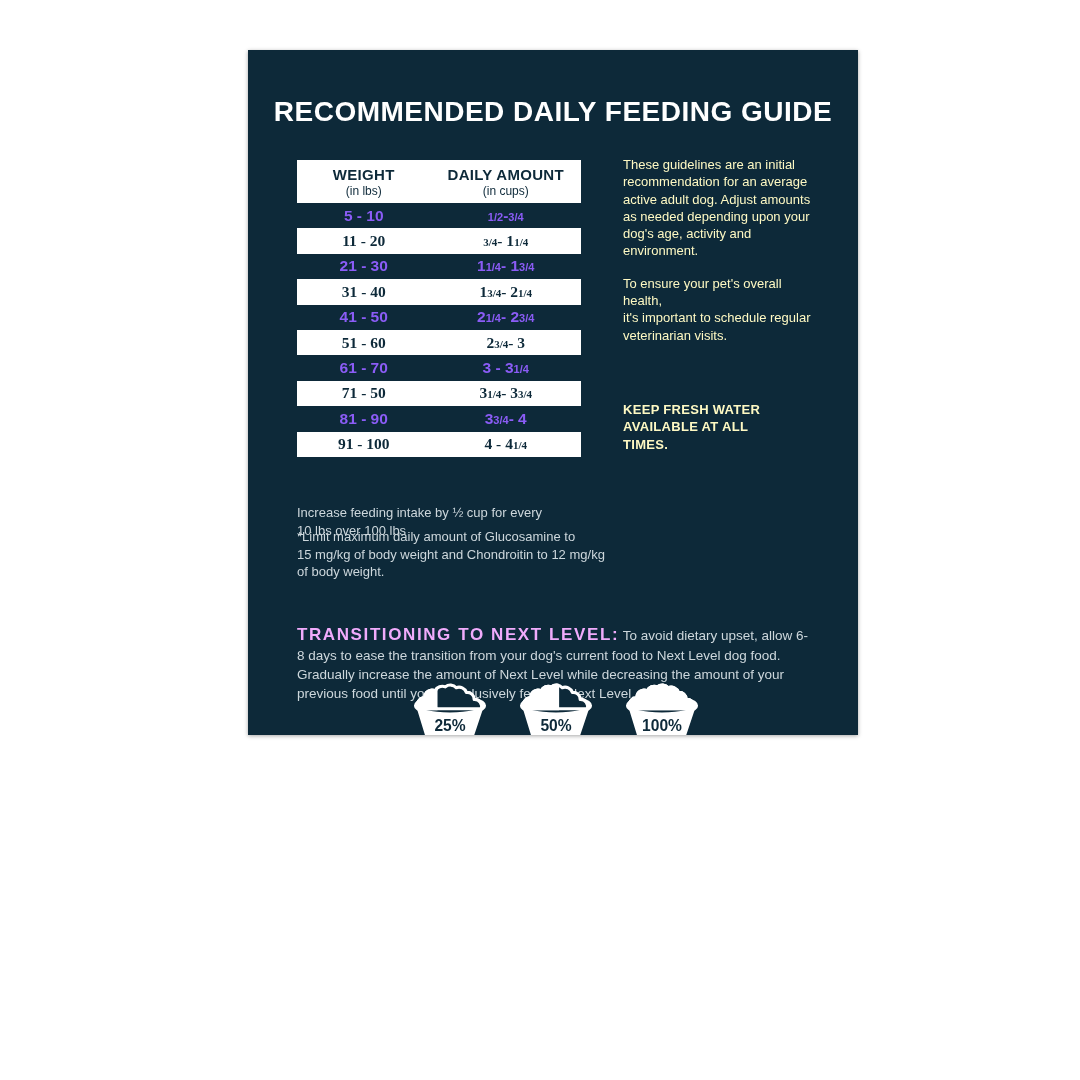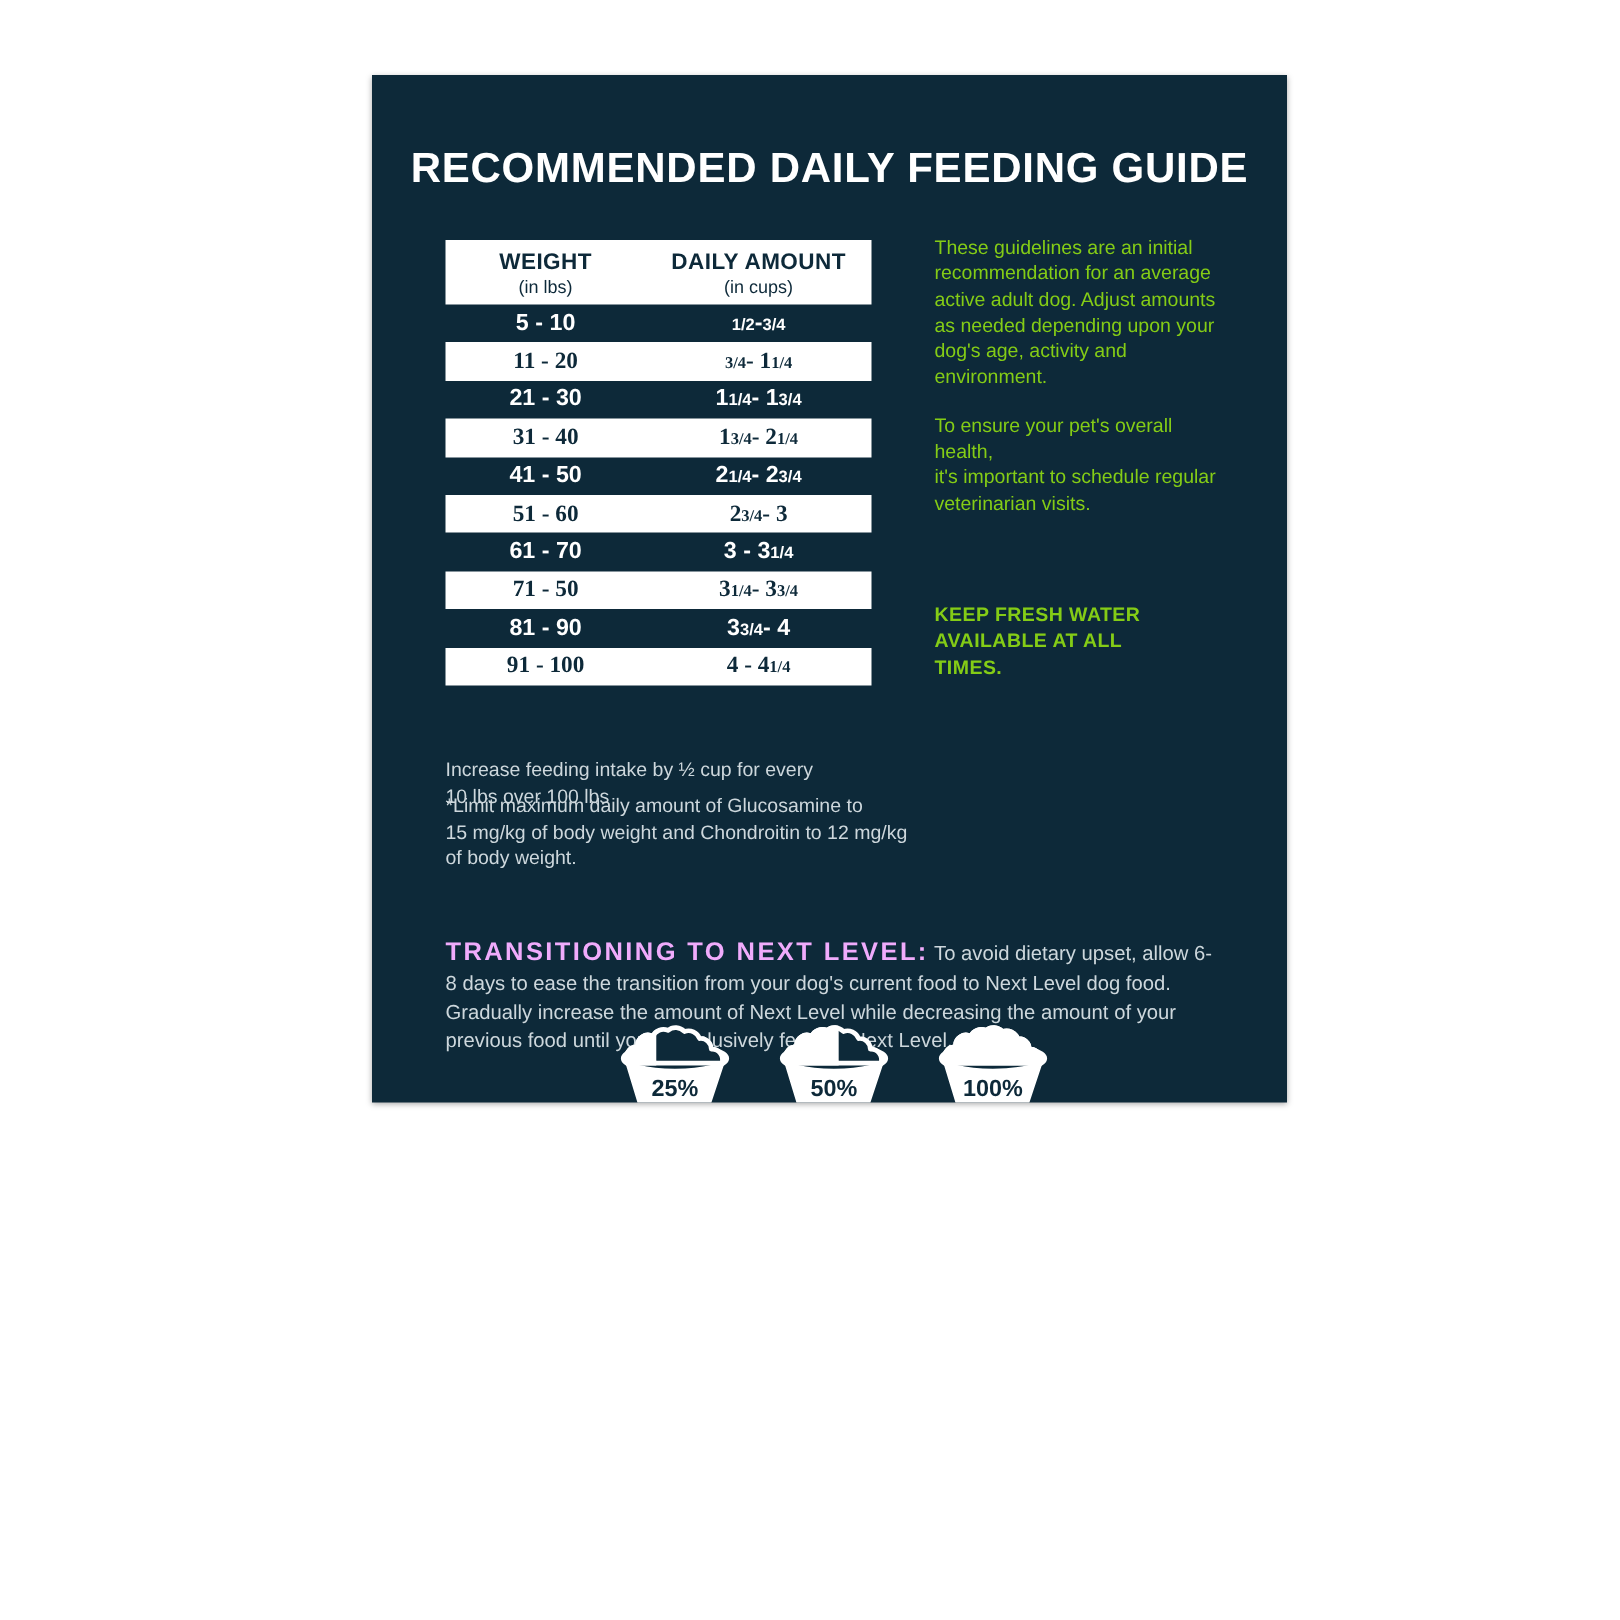--- a/index.html
+++ b/index.html
@@ -17,35 +17,35 @@
     position:absolute;top:46px;left:0;width:100%;text-align:center;
     font-size:28px;font-weight:700;letter-spacing:.5px;color:#ffffff;margin:0;
   }
   
   .table{position:absolute;left:49px;top:110px;width:284px;}
   .thead{background:#ffffff;height:43px;display:flex;}
   .th{display:flex;flex-direction:column;justify-content:center;align-items:center;color:#0D2939;}
   .th.w{width:47%}.th.a{width:53%}
   .th-label{font-weight:700;font-size:15px;letter-spacing:.3px;}
   .th-sub{font-size:12px;margin-top:1px;}
-  .trow{height:25.4px;display:flex;align-items:center;font-weight:700;font-size:15.5px;color:#ffffff;}
+  .trow{height:25.4px;display:flex;align-items:center;font-weight:700;font-size:15.5px;color:#8b5cf6;}
   .trow.light{background:#ffffff;color:#0D2939;font-family:Liberation Serif, serif;}
   .cell{display:flex;justify-content:center;align-items:center;}
   .cell.w{width:47%}.cell.a{width:53%}
   .frac{font-size:11px;font-weight:700;margin-top:2px;}
   
   .note{
     position:absolute;left:49px;width:310px;margin:0;
     font-size:13px;line-height:1.35;color:#cdd7dc;white-space:pre-line;
   }
   .note1{top:454px;}
   .note2{top:478px;}
   
   .side{position:absolute;left:375px;top:106px;width:200px;height:330px;}
-  .side p{margin:0;font-size:13px;line-height:1.33;color:#84cc16;white-space:pre-line;}
+  .side p{margin:0;font-size:13px;line-height:1.33;color:#fef9c3;white-space:pre-line;}
   .side .p2{margin-top:15px;}
   .water{
     position:absolute;top:245px;left:0;margin:0;
     font-size:17.5px;font-weight:700;line-height:1.28;letter-spacing:.3px;
     color:#ffffff;white-space:pre-line;
   }
   
   .trans{position:absolute;left:49px;top:573px;width:518px;}
   .trans-text{margin:0;font-size:13.5px;line-height:1.4;color:#cdd7dc;}
   .trans-text strong{color:#f0abfc;font-size:17px;letter-spacing:1.6px;font-weight:700;}

